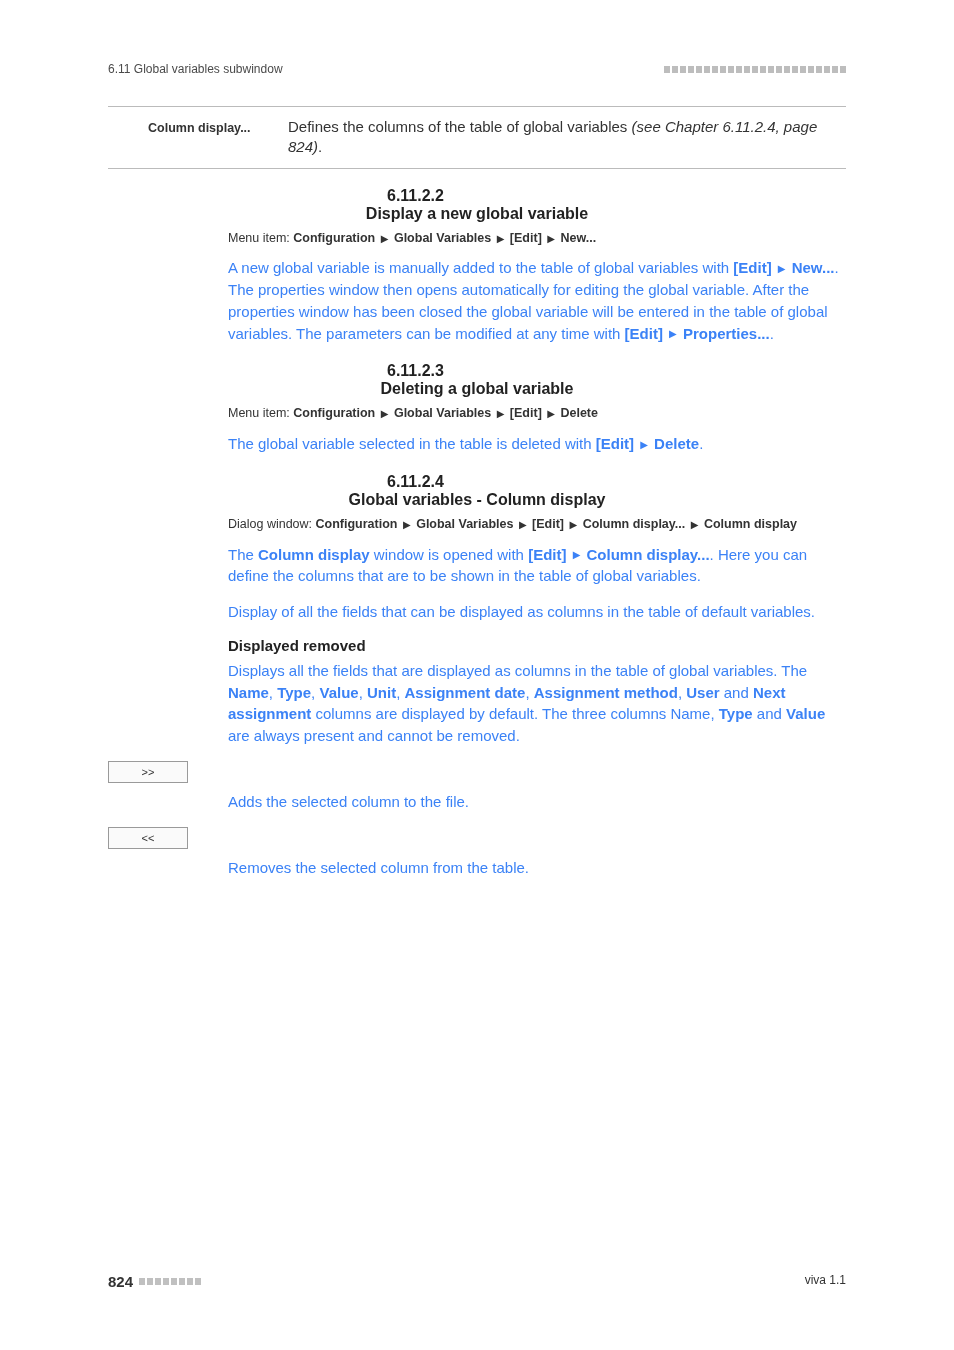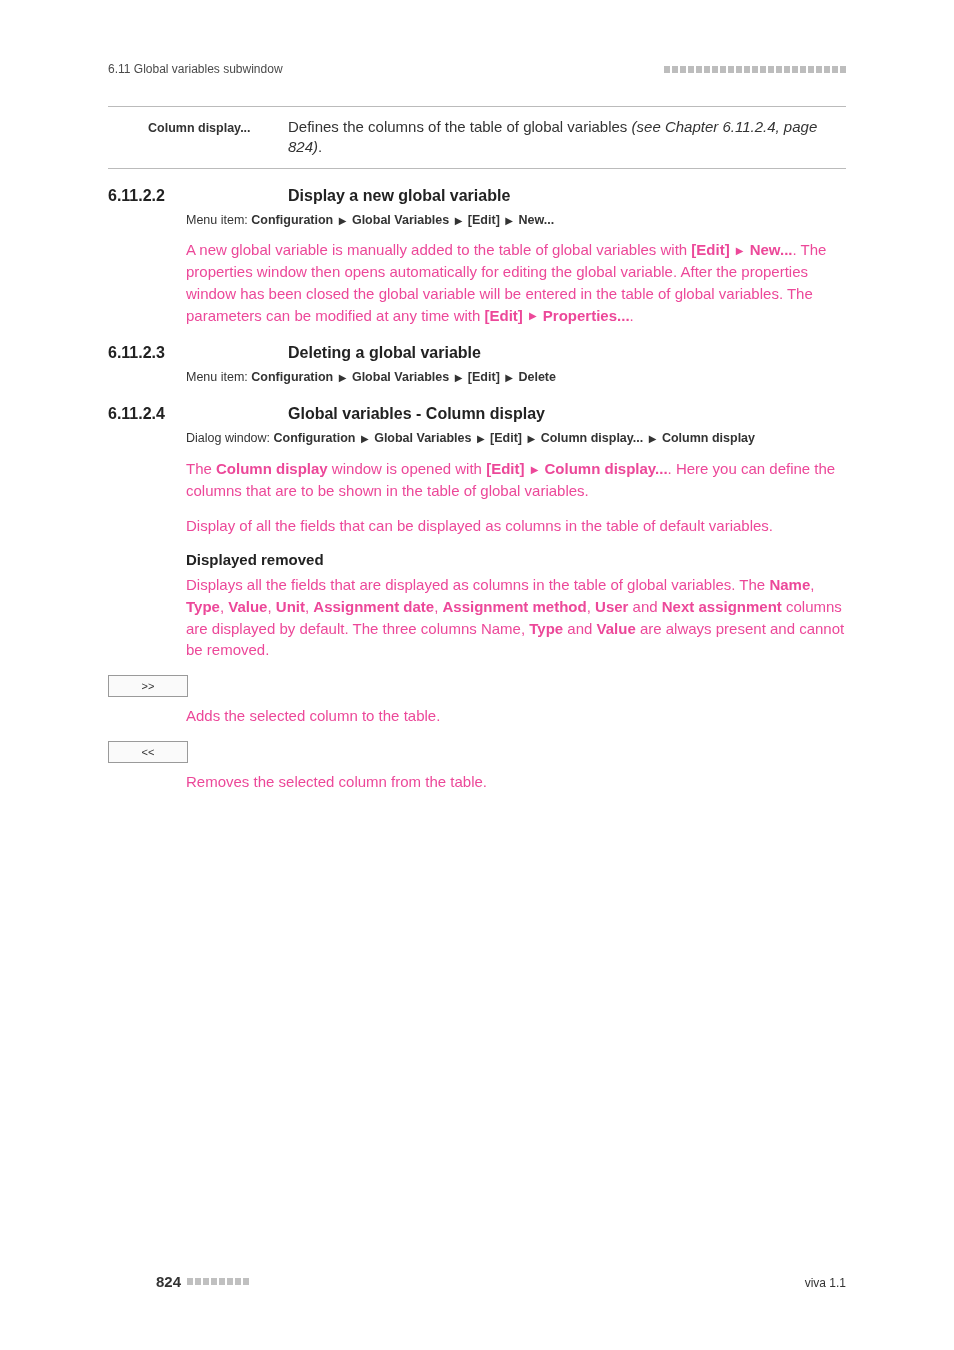--- a/index.html
+++ b/index.html
@@ -59,45 +59,46 @@
     line-height: 1.35;
   }
   .def-desc .ref { font-style: italic; }
   .section {
     margin-top: 18px;
   }
   .sec-head {
     display: flex;
     align-items: center;
     margin-bottom: 6px;
+    flex-direction: column;
   }
   .sec-num {
     font-size: 16px;
     font-weight: 900;
     color: #222;
     width: 180px;
   }
   .sec-title {
     font-size: 16px;
     font-weight: 900;
     color: #222;
   }
   .content-block {
-    margin-left: 78px;
+    margin-left: 120px;
   }
   .menu-path {
     font-size: 12.5px;
     color: #333;
     margin-bottom: 10px;
     line-height: 1.5;
   }
   .menu-path b { font-weight: bold; }
   .body-text {
     font-size: 15px;
-    color: #ec4899;
+    color: #3b82f6;
     line-height: 1.45;
     margin-bottom: 14px;
   }
   .body-text b { font-weight: bold; }
   .sub-heading {
     font-size: 15px;
     font-weight: 900;
     color: #222;
     margin-bottom: 6px;
     margin-top: 4px;
@@ -122,24 +123,23 @@
     margin-bottom: 8px;
     margin-left: 0px;
   }
   .footer {
     position: absolute;
     bottom: 60px;
     left: 108px;
     right: 108px;
     display: flex;
     justify-content: space-between;
-    align-items: flex-end;
+    align-items: flex-start;
     font-size: 12px;
     color: #333;
-    margin-left: 48px;
   }
   .footer-left {
     display: flex;
     align-items: center;
     gap: 6px;
   }
   .page-num {
     font-weight: 900;
     font-size: 15px;
   }
@@ -216,20 +216,23 @@
 
   <div class="section">
     <div class="sec-head">
       <div class="sec-num">6.11.2.3</div>
       <div class="sec-title">Deleting a global variable</div>
     </div>
     <div class="content-block">
       <div class="menu-path">
         <span>Menu item: </span><b>Configuration</b> <span class="arrow">▶</span> <b>Global Variables</b> <span class="arrow">▶</span> <b>[Edit]</b> <span class="arrow">▶</span> <b>Delete</b>
       </div>
+      <div class="body-text">
+        <span>The global variable selected in the table is deleted with </span><b>[Edit]</b> <span class="arrow">▶</span> <b>Delete</b><span>.</span>
+      </div>
     </div>
   </div>
 
   <div class="section">
     <div class="sec-head">
       <div class="sec-num">6.11.2.4</div>
       <div class="sec-title">Global variables - Column display</div>
     </div>
     <div class="content-block">
       <div class="menu-path">
@@ -244,21 +247,21 @@
       <div class="sub-heading">Displayed removed</div>
       <div class="body-text">
         <span>Displays all the fields that are displayed as columns in the table of global variables. The </span><b>Name</b>, <b>Type</b>, <b>Value</b>, <b>Unit</b>, <b>Assignment date</b>, <b>Assignment method</b>, <b>User</b> and <b>Next assignment</b><span> columns are displayed by default. The three columns Name, </span><b>Type</b><span> and </span><b>Value</b><span> are always present and cannot be removed.</span>
       </div>
     </div>
 
     <div class="btn-row">
       <div class="btn-image">&gt;&gt;</div>
     </div>
     <div class="content-block">
-      <div class="body-text">Adds the selected column to the table.</div>
+      <div class="body-text">Adds the selected column to the file.</div>
     </div>
 
     <div class="btn-row">
       <div class="btn-image">&lt;&lt;</div>
     </div>
     <div class="content-block">
       <div class="body-text">Removes the selected column from the table.</div>
     </div>
   </div>
 </div>

